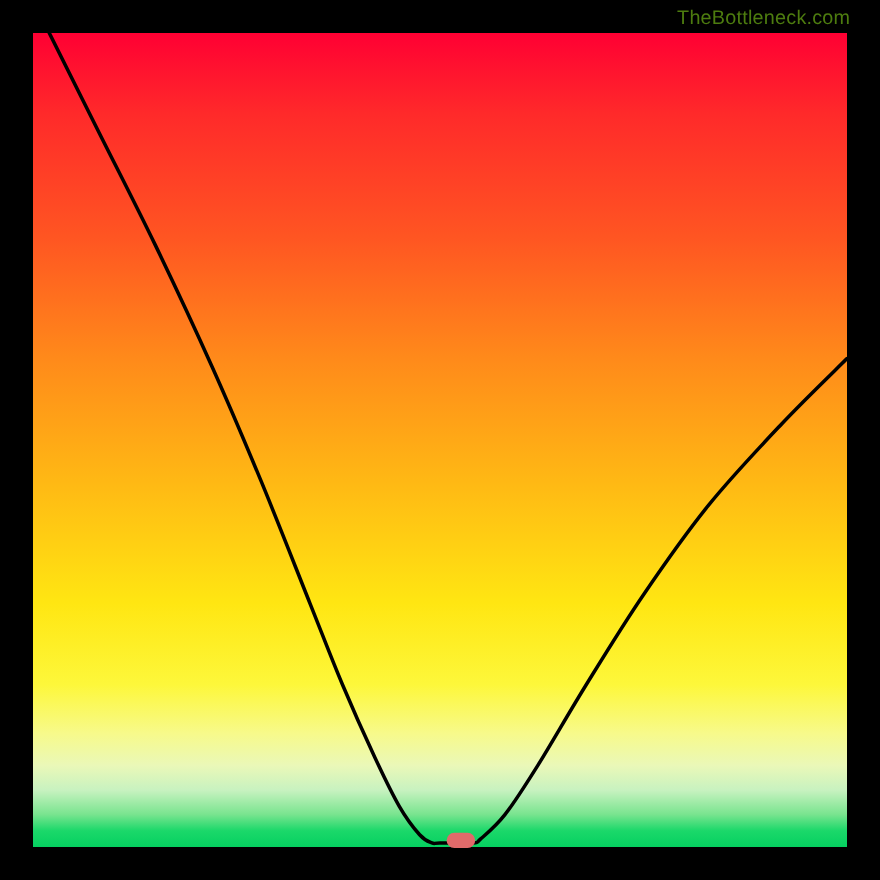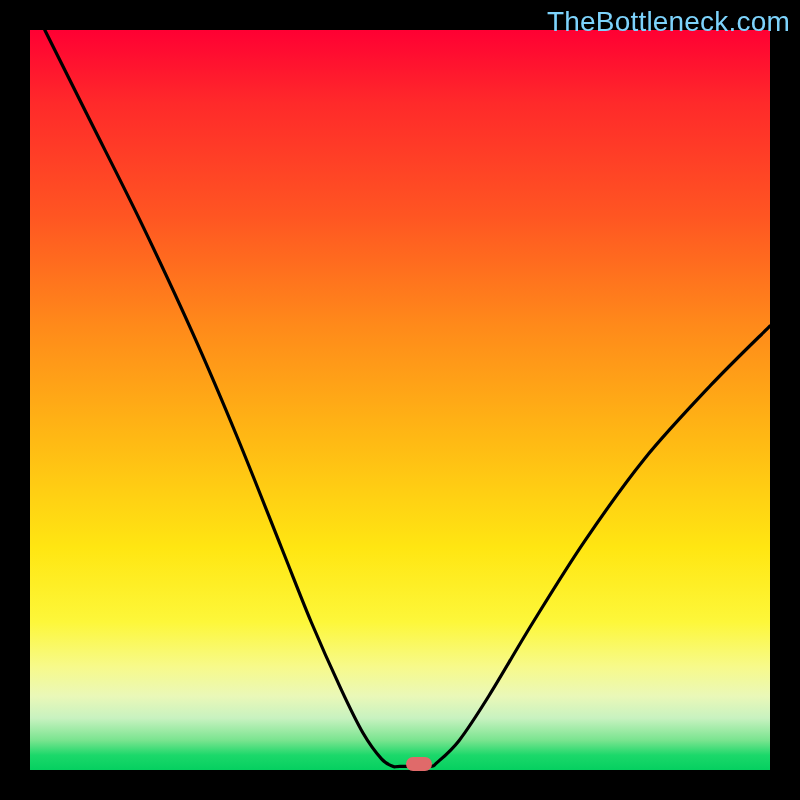--- a/index.html
+++ b/index.html
@@ -36,23 +36,23 @@
       #eaf8b8 90%,
       #c8f2c0 93%,
       #79e48f 96%,
       #1bd86a 98%,
       #05d060 100%
     );
   }
   .watermark {
     position: absolute;
     top: 6px;
-    right: 10px;
-    color: #7dd3fc;
-    font-size: 28px;
+    right: 27px;
+    color: #4d7c0f;
+    font-size: 18px;
     font-weight: 500;
     letter-spacing: 0.2px;
     user-select: none;
   }
   svg.curve {
     position: absolute;
     left: 0;
     top: 0;
     width: 740px;
     height: 740px;

